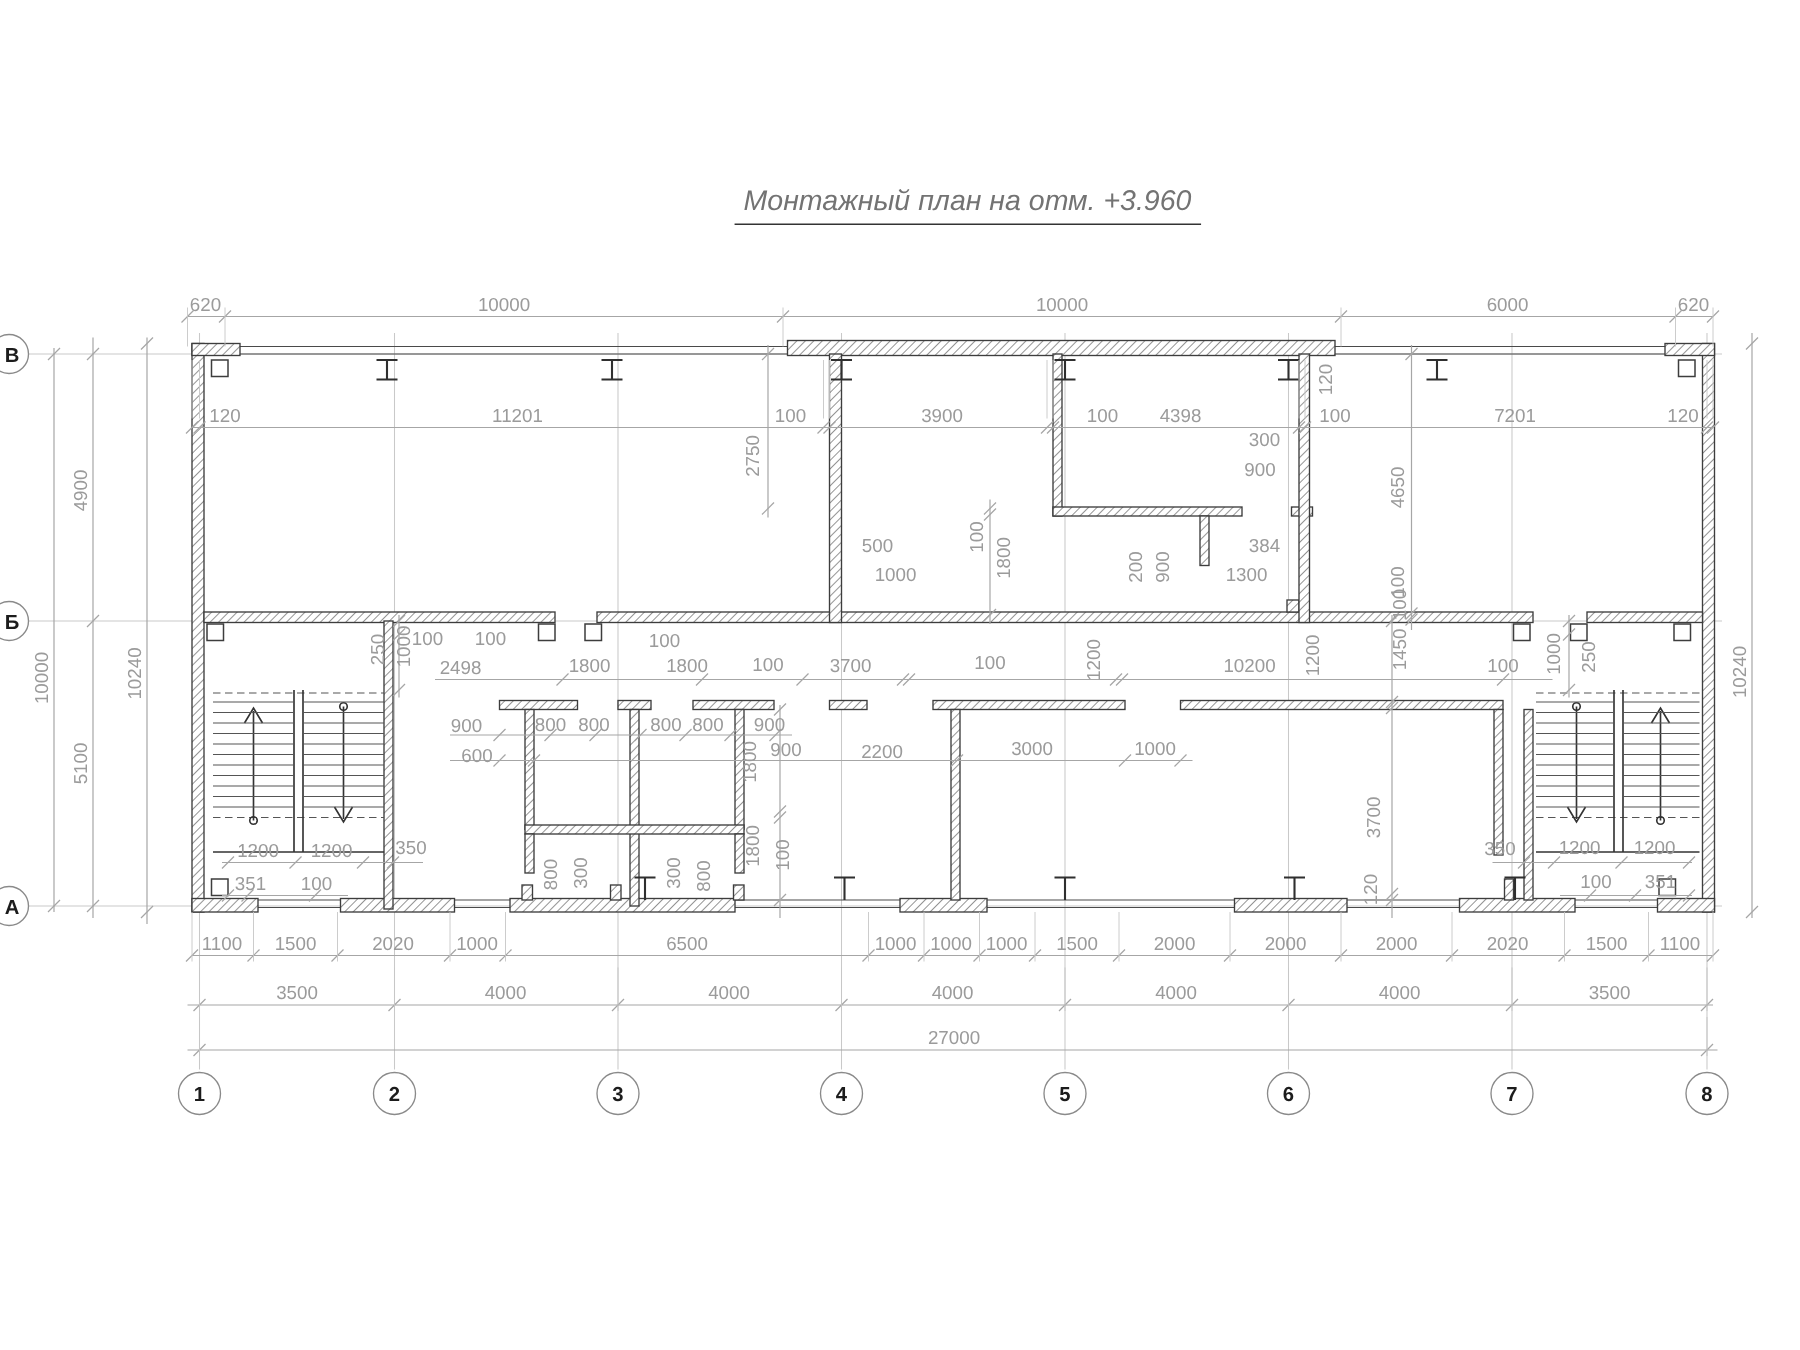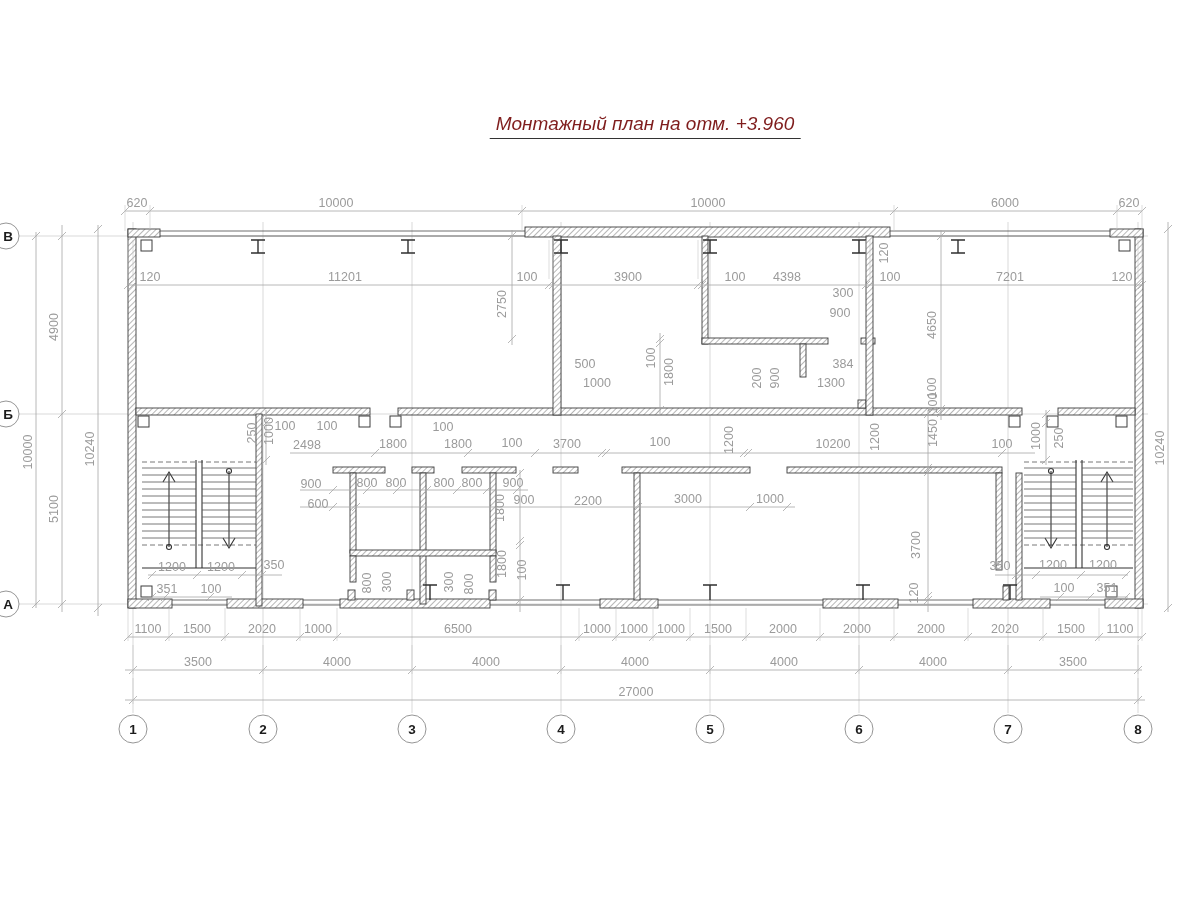--- a/index.html
+++ b/index.html
@@ -1,17 +1,17 @@
 <!DOCTYPE html>
 <html><head>
 <meta charset="utf-8">
 <style>
   html,body{margin:0;padding:0;background:#fff;width:1200px;height:900px;overflow:hidden;}
   #stage{position:relative;width:1200px;height:900px;background:#ffffff;font-family:"Liberation Sans",sans-serif;}
-  #plan-title{position:absolute;top:113px;left:645px;transform:translateX(-50%);font-size:19px;font-style:italic;color:#7f1d1d;border-bottom:1.4px solid #333;padding:0 6px 3px 6px;white-space:nowrap;}
+  #plan-title{position:absolute;top:124px;left:645px;transform:translateX(-50%);font-size:19px;font-style:italic;color:#737373;border-bottom:1.4px solid #333;padding:0 6px 3px 6px;white-space:nowrap;}
   svg text{font-family:"Liberation Sans",sans-serif;}
   .grid{stroke:#c9c9c9;stroke-width:0.7;}
   .dim{stroke:#a6a6a6;stroke-width:0.8;fill:none;}
   .dimext{stroke:#c6c6c6;stroke-width:0.6;}
   .dimtxt{fill:#9b9b9b;font-size:12.5px;text-anchor:middle;}
   .bub{fill:#fff;stroke:#8a8a8a;stroke-width:0.9;}
   .bubtxt{fill:#1c1c1c;font-size:13.5px;text-anchor:middle;font-weight:bold;}
   .wall{fill:url(#hatch);stroke:#3d3d3d;stroke-width:0.9;}
   .thin{stroke:#4a4a4a;stroke-width:0.8;fill:none;}
   .stair{stroke:#555;stroke-width:0.8;fill:none;}

